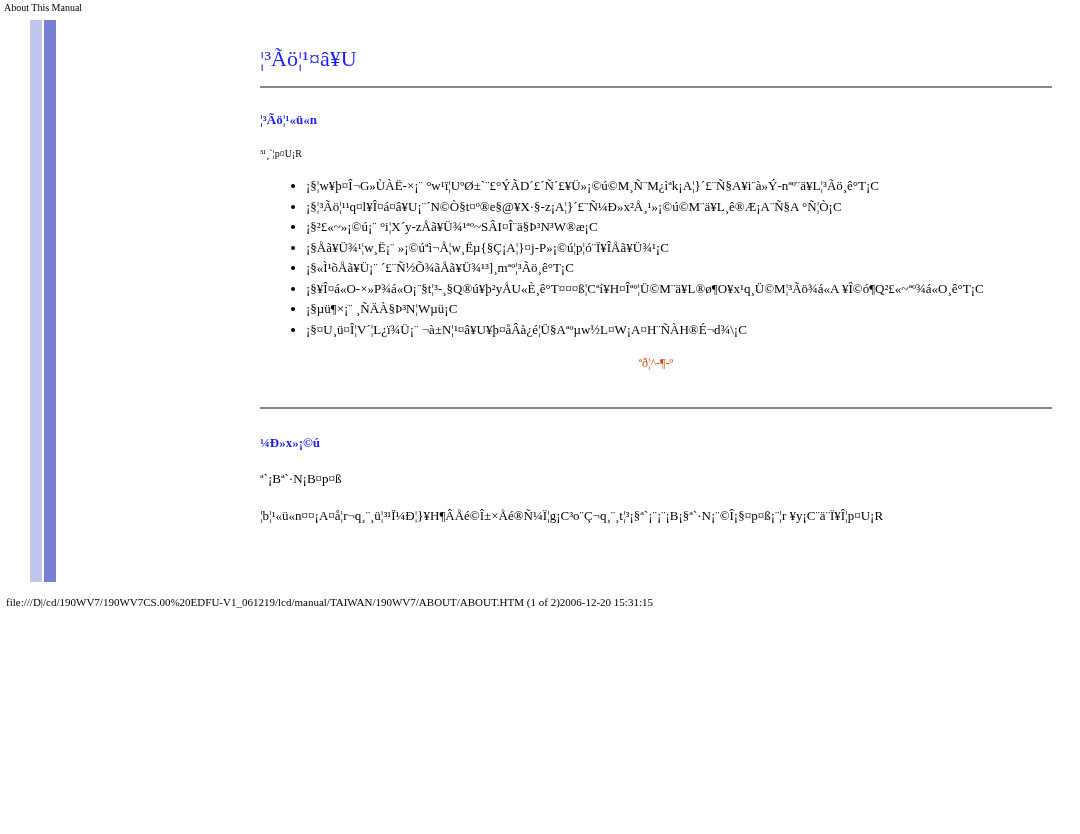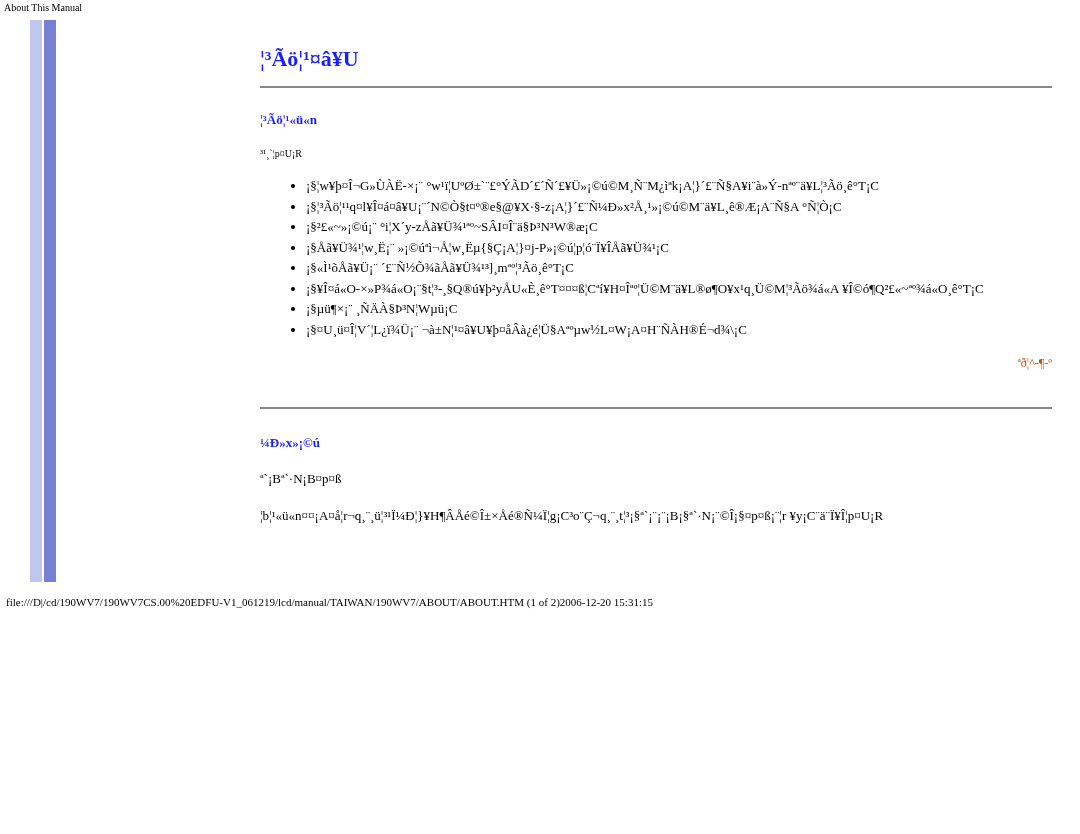--- a/index.html
+++ b/index.html
@@ -28,37 +28,37 @@
   .sidebar a { color: #1a1eff; text-decoration: underline; cursor: pointer; }
   .main {
     position: absolute;
     top: 46px;
     left: 260px;
     right: 28px;
   }
   .main h1 {
     color: #1a1eff;
     font-size: 22px;
-    font-weight: bold;
+    font-weight: normal;
     margin-bottom: 14px;
   }
   .hr { border: none; border-top: 2px solid #888; margin: 14px 0 24px 0; }
   .hr2 { border: none; border-top: 2px solid #888; margin: 36px 0 26px 0; }
   .section-title {
     color: #1a1eff;
     font-size: 13px;
     font-weight: bold;
     margin-bottom: 20px;
   }
   .para { font-size: 13px; margin-bottom: 20px; line-height: 1.35; word-break: break-all; }
   .para-short { font-size: 10px; margin-bottom: 18px; }
   .list { list-style: disc; margin-left: 46px; margin-bottom: 18px; }
   .list li { font-size: 13px; margin-bottom: 3px; line-height: 1.35; word-break: break-all; }
   .list .hl { color: #000000; }
-  .back-top { color: #d04a00; font-size: 12px; text-align: right; margin: 3px 0 4px 0; }
+  .back-top { color: #d04a00; font-size: 12px; text-align: center; margin: 3px 0 4px 0; }
   .subheading { font-size: 13px; font-weight: normal; margin: 16px 0 20px 0; }
   .footer-path {
     position: absolute;
     bottom: 4px;
     left: 6px;
     font-size: 11px;
     color: #000;
     white-space: nowrap;
   }
 </style>

